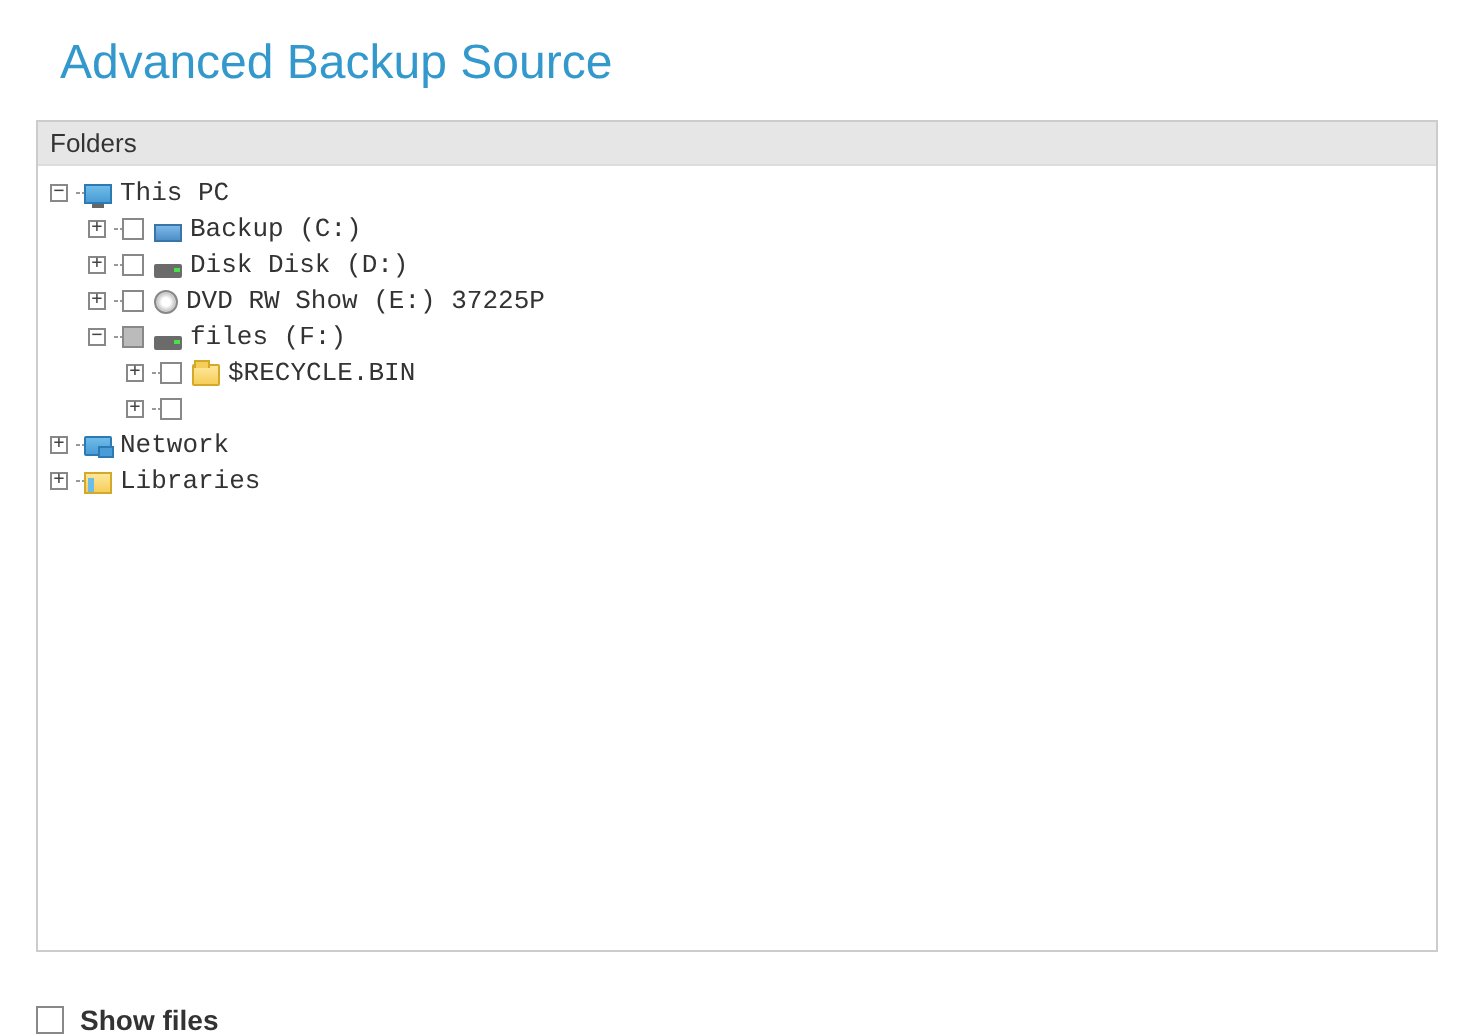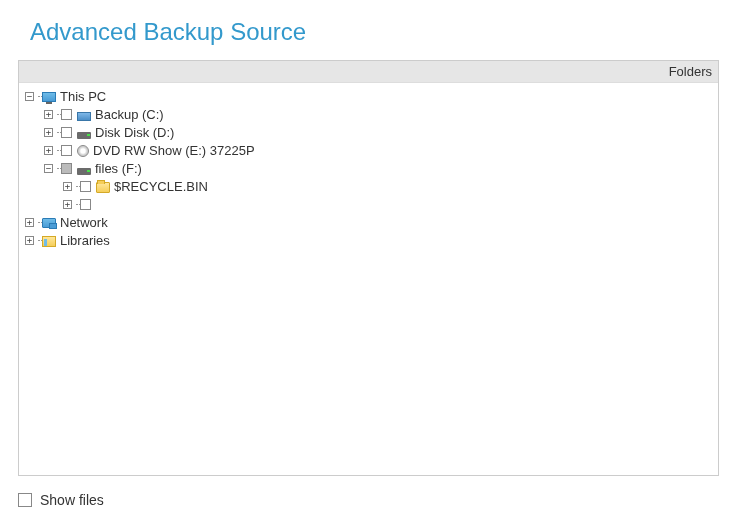--- a/index.html
+++ b/index.html
@@ -13,21 +13,20 @@
   }
   .title {
     font-size: 24px;
     font-weight: 400;
     color: #3399cc;
     margin: 0 0 14px 12px;
   }
   .panel {
     border: 1px solid #ccc;
     background: #fff;
-    text-align: right;
   }
   .panel-header {
     background: #e6e6e6;
     padding: 3px 6px;
     font-size: 13px;
     color: #333;
     border-bottom: 1px solid #ddd;
   }
   .tree {
     padding: 4px 2px 4px 2px;
@@ -165,37 +164,38 @@
     border:1px solid #d4a927;
     width:14px; height:11px; top:1px;
   }
   .icon-libraries::after{
     content:"";
     position:absolute;
     top:2px; left:1px;
     width:3px; height:7px;
     background:#6fbce8;
   }
-  .label { font-size: 13px; }
+  .label { font-size: 13px; font-family: Liberation Mono, monospace; }
   .label.disabled { color: #aaa; }
   .label.selected {
     border: 1px dotted #555;
     padding: 0 1px;
   }
   .dots {
     display:inline-block;
     border-bottom: 1px dotted #999;
     height: 1px;
     vertical-align: middle;
   }
   .vspacer { display:inline-block; }
   .showfiles-row {
     display:flex;
     align-items:center;
-    margin-top: 16px;
+    margin-top: 26px;
+    font-weight: bold;
   }
   .showfiles-chk {
     width: 14px; height: 14px;
     border: 1px solid #888;
     margin-right: 8px;
     cursor:pointer;
     background:#fff;
   }
   .showfiles-label { font-size: 14px; color:#333; }
 </style>

